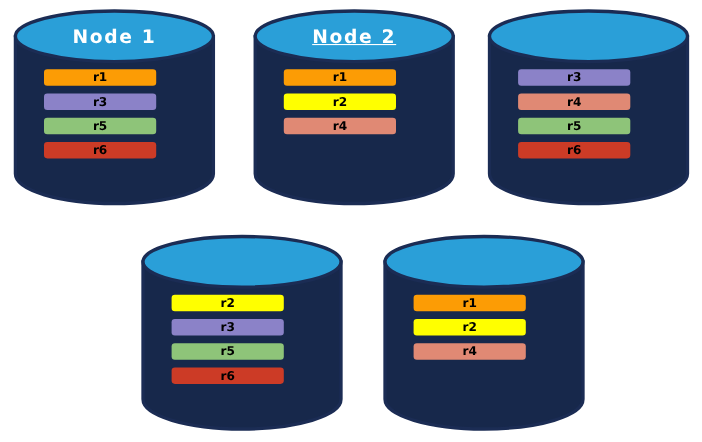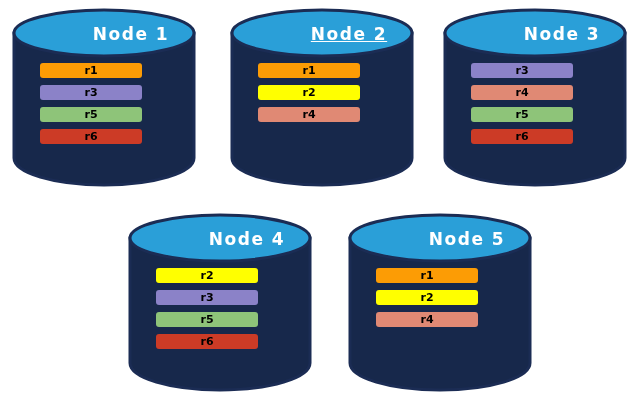--- a/index.html
+++ b/index.html
@@ -36,21 +36,20 @@
     left: 0;
     top: 16px;
     width: 184px;
     text-align: center;
     color: #ffffff;
     font-size: 17px;
     font-weight: bold;
     letter-spacing: 1.5px;
     font-family: "DejaVu Sans", sans-serif;
     white-space: nowrap;
-    padding-left: 27px;
   }
   .replicas {
     position: absolute;
     left: 28px;
     top: 55px;
     width: 128px;
   }
   .replica {
     position: relative;
     width: 102px;
@@ -93,46 +92,43 @@
         <div class="replica" style="background: rgb(252, 156, 5); color: rgb(0, 0, 0);">r1</div>
         <div class="replica" style="background: rgb(255, 255, 0); color: rgb(0, 0, 0);">r2</div>
         <div class="replica" style="background: rgb(224, 137, 116); color: rgb(0, 0, 0);">r4</div>
       </div>
     </div>
     <div class="node" style="left: 443px; top: 8px;">
       <svg class="cyl-svg" viewBox="0 0 184 178">
         <path d="M2,25 L2,150 A90,27 0 0 0 182,150 L182,25 Z" fill="#17284B" stroke="#1B2C54" stroke-width="3"></path>
         <ellipse cx="92" cy="25" rx="90" ry="23" fill="#2A9FD8" stroke="#1B2C54" stroke-width="3"></ellipse>
       </svg>
-      <div class="node-title" style="color: rgb(255, 255, 255);">Node  3</div>
       <div class="replicas">
         <div class="replica" style="background: rgb(139, 130, 200); color: rgb(0, 0, 0);">r3</div>
         <div class="replica" style="background: rgb(224, 137, 116); color: rgb(0, 0, 0);">r4</div>
         <div class="replica" style="background: rgb(142, 196, 121); color: rgb(0, 0, 0);">r5</div>
         <div class="replica" style="background: rgb(204, 59, 38); color: rgb(0, 0, 0);">r6</div>
       </div>
     </div>
     <div class="node" style="left: 128px; top: 213px;">
       <svg class="cyl-svg" viewBox="0 0 184 178">
         <path d="M2,25 L2,150 A90,27 0 0 0 182,150 L182,25 Z" fill="#17284B" stroke="#1B2C54" stroke-width="3"></path>
         <ellipse cx="92" cy="25" rx="90" ry="23" fill="#2A9FD8" stroke="#1B2C54" stroke-width="3"></ellipse>
       </svg>
-      <div class="node-title" style="color: rgb(255, 255, 255);">Node  4</div>
       <div class="replicas">
         <div class="replica" style="background: rgb(255, 255, 0); color: rgb(0, 0, 0);">r2</div>
         <div class="replica" style="background: rgb(139, 130, 200); color: rgb(0, 0, 0);">r3</div>
         <div class="replica" style="background: rgb(142, 196, 121); color: rgb(0, 0, 0);">r5</div>
         <div class="replica" style="background: rgb(204, 59, 38); color: rgb(0, 0, 0);">r6</div>
       </div>
     </div>
     <div class="node" style="left: 348px; top: 213px;">
       <svg class="cyl-svg" viewBox="0 0 184 178">
         <path d="M2,25 L2,150 A90,27 0 0 0 182,150 L182,25 Z" fill="#17284B" stroke="#1B2C54" stroke-width="3"></path>
         <ellipse cx="92" cy="25" rx="90" ry="23" fill="#2A9FD8" stroke="#1B2C54" stroke-width="3"></ellipse>
       </svg>
-      <div class="node-title" style="color: rgb(255, 255, 255);">Node  5</div>
       <div class="replicas">
         <div class="replica" style="background: rgb(252, 156, 5); color: rgb(0, 0, 0);">r1</div>
         <div class="replica" style="background: rgb(255, 255, 0); color: rgb(0, 0, 0);">r2</div>
         <div class="replica" style="background: rgb(224, 137, 116); color: rgb(0, 0, 0);">r4</div>
       </div>
     </div>
   </div>
 
 </body></html>

